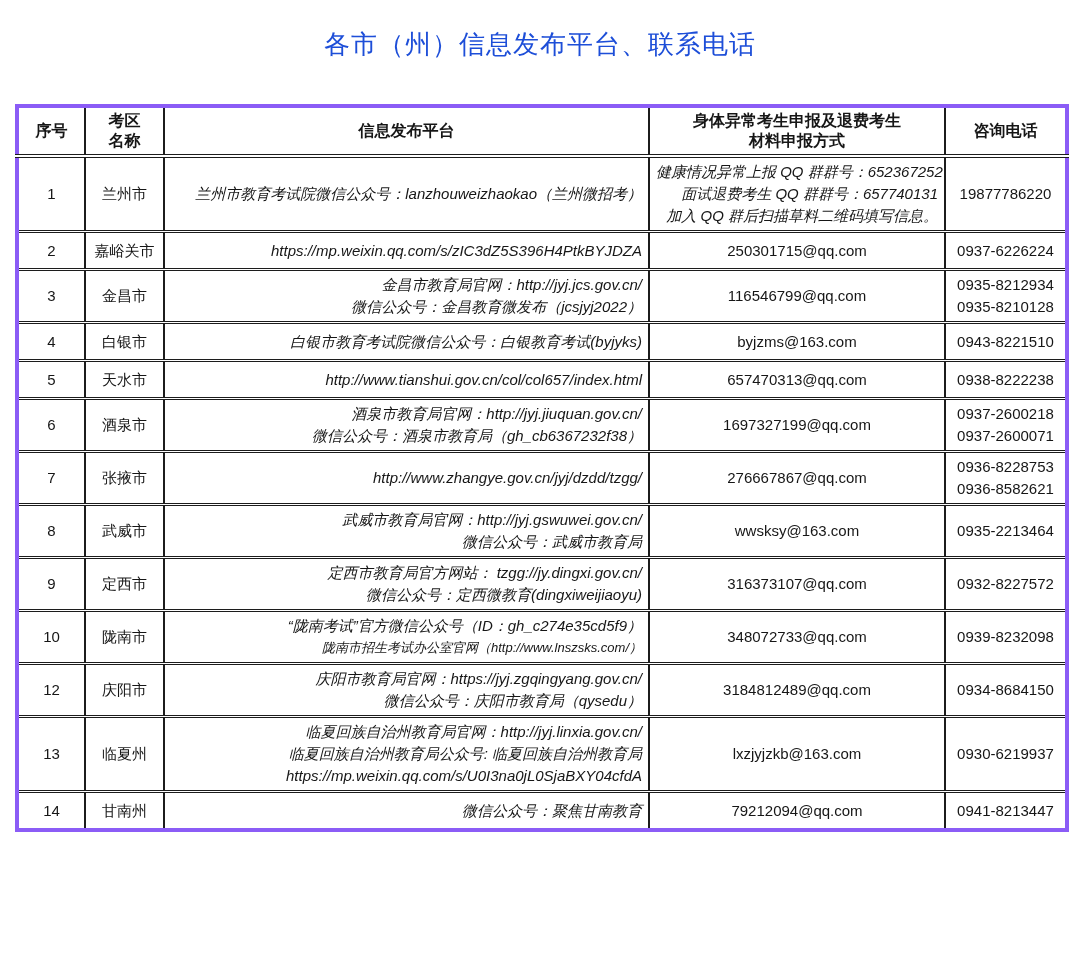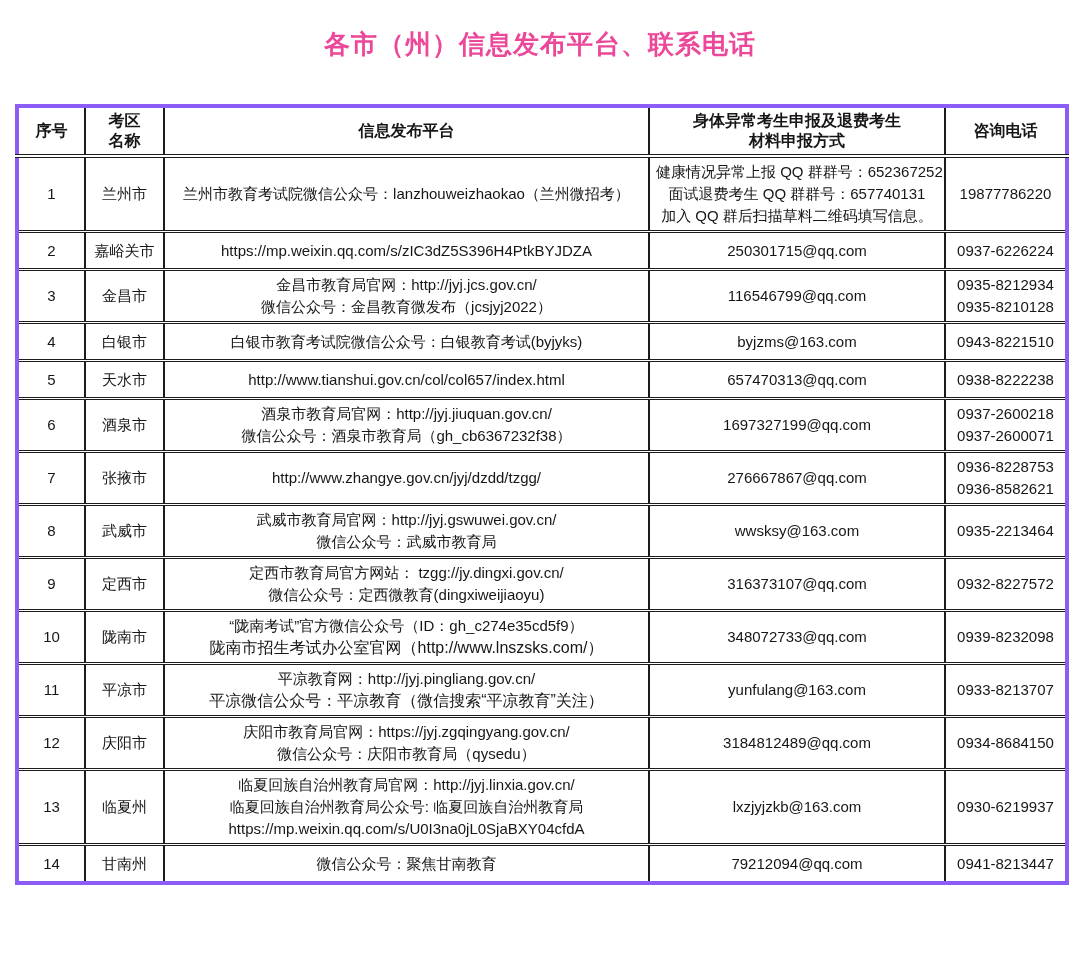--- a/index.html
+++ b/index.html
@@ -17,24 +17,24 @@
     height: 975px;
     background: #ffffff;
     box-sizing: border-box;
   }
   .title-block {
     padding-top: 24px;
     text-align: center;
   }
   .title-line {
     font-size: 26px;
-    font-weight: 700;
+    font-weight: 400;
     line-height: 1.55;
     letter-spacing: 1px;
-    color: #ec4899;
+    color: #1d4ed8;
   }
   table.info-table {
     border-collapse: collapse;
     table-layout: fixed;
     width: 1050px;
     margin: 40px auto 0 15px;
     border: 4px solid #8b5cf6;
   }
   .info-table th, .info-table td {
     border-left: 2px solid #1c1c1c;
@@ -52,23 +52,23 @@
   .info-table thead th {
     font-weight: 700;
     font-size: 16px;
     line-height: 20px;
     text-align: center;
     height: 50px;
     border-bottom: 4px double #1c1c1c;
   }
   .info-table td { height: 38px; }
   .c-center { text-align: center; }
-  .c-left   { text-align: center; }
+  .c-left   { text-align: right; font-style: italic; }
   .line { white-space: nowrap; }
-  .line.small { font-size: 16px; }
+  .line.small { font-size: 13px; }
   col.c-no     { width: 68px; }
   col.c-area   { width: 79px; }
   col.c-plat   { width: 485px; }
   col.c-method { width: 296px; }
   col.c-phone  { width: 122px; }
 </style>
 </head>
 <body>
 
 <div class="page">
@@ -282,38 +282,20 @@
           </td>
           <td class="c-center">
             <div class="line">348072733@qq.com</div>
           </td>
           <td class="c-center">
             <div class="line">0939-8232098</div>
           </td>
         </tr>
         <tr>
           <td class="c-center">
-            <div class="line">11</div>
-          </td>
-          <td class="c-center">
-            <div class="line">平凉市</div>
-          </td>
-          <td class="c-left">
-            <div class="line">平凉教育网：http://jyj.pingliang.gov.cn/</div>
-            <div class="line small">平凉微信公众号：平凉教育（微信搜索“平凉教育”关注）</div>
-          </td>
-          <td class="c-center">
-            <div class="line">yunfulang@163.com</div>
-          </td>
-          <td class="c-center">
-            <div class="line">0933-8213707</div>
-          </td>
-        </tr>
-        <tr>
-          <td class="c-center">
             <div class="line">12</div>
           </td>
           <td class="c-center">
             <div class="line">庆阳市</div>
           </td>
           <td class="c-left">
             <div class="line">庆阳市教育局官网：https://jyj.zgqingyang.gov.cn/</div>
             <div class="line">微信公众号：庆阳市教育局（qysedu）</div>
           </td>
           <td class="c-center">

